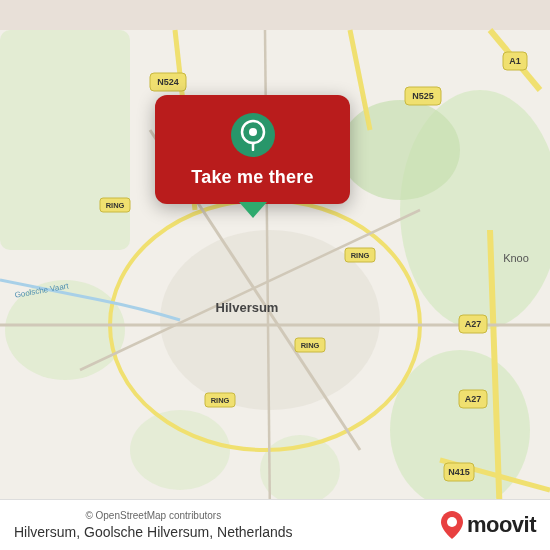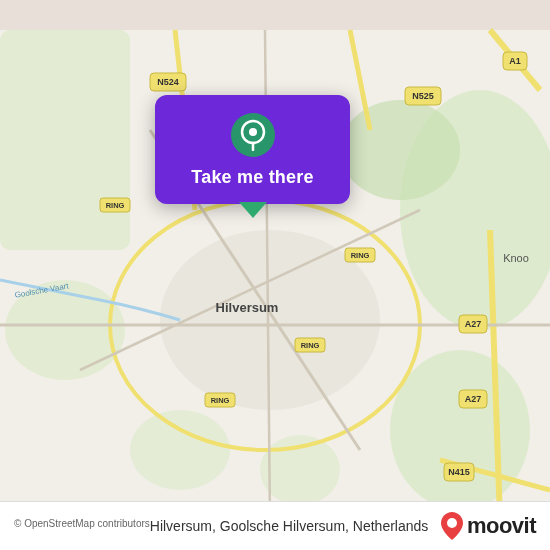--- a/index.html
+++ b/index.html
@@ -25,21 +25,21 @@
       top: 0; left: 0;
       width: 100%; height: 100%;
     }
 
     
     #popup-card {
       position: absolute;
       top: 95px;
       left: 155px;
       width: 195px;
-      background: #6d28d9;
+      background: #b91c1c;
       border-radius: 12px;
       display: flex;
       flex-direction: column;
       align-items: center;
       padding: 18px 20px 16px;
       box-shadow: 0 4px 18px rgba(0,0,0,0.3);
       z-index: 10;
     }
 
     #popup-card::after {
@@ -84,21 +84,22 @@
       padding: 10px 14px 10px;
       display: flex;
       align-items: center;
       justify-content: space-between;
       border-top: 1px solid #ddd;
       z-index: 20;
     }
 
     #bottom-left {
       display: flex;
-      flex-direction: row;
+      flex-direction: column;
+      align-items: center;
     }
 
     #copyright-text {
       font-size: 10px;
       color: #666;
       margin-bottom: 3px;
     }
 
     #location-title {
       font-size: 14px;

